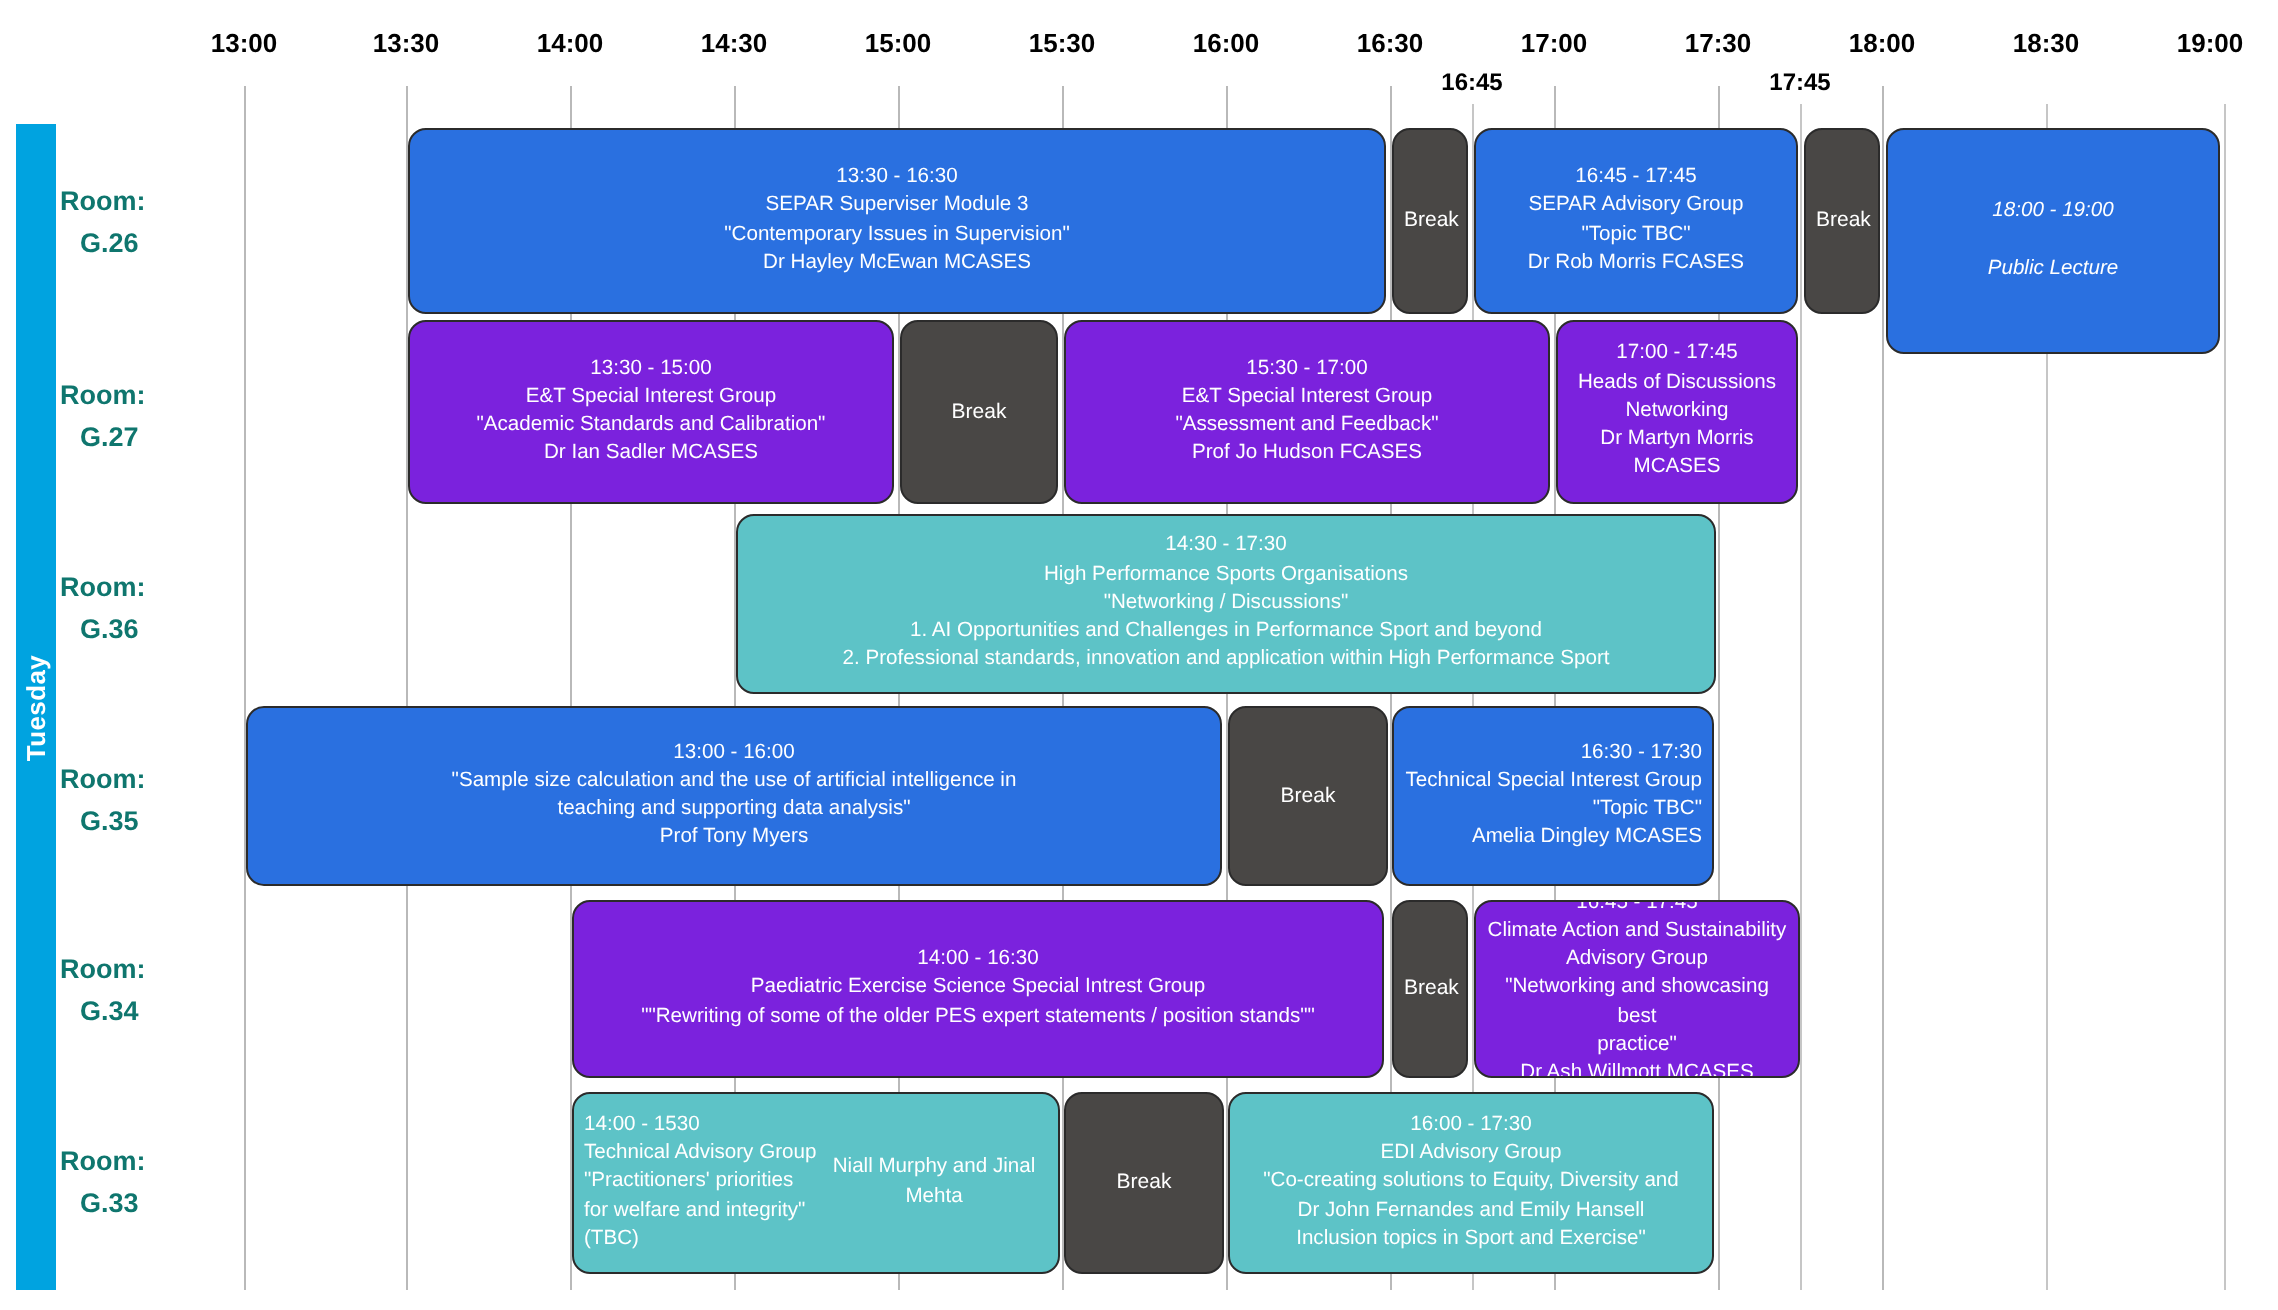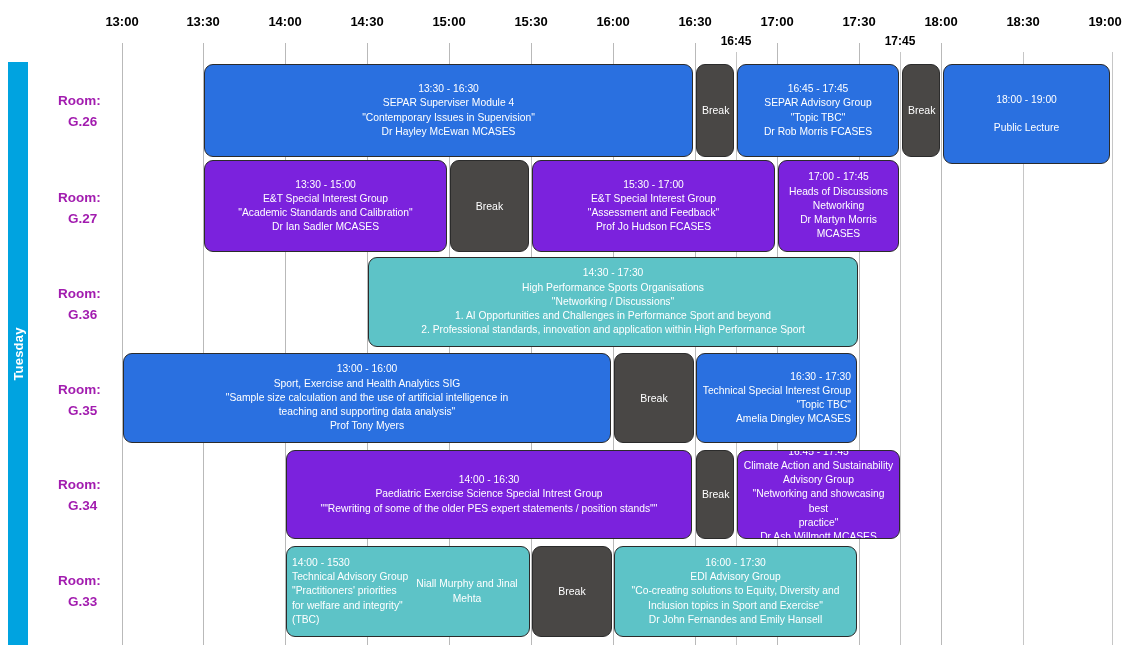--- a/index.html
+++ b/index.html
@@ -48,23 +48,23 @@
     color: #ffffff;
     font-size: 13px;
     font-weight: bold;
     white-space: nowrap;
     letter-spacing: .2px;
   }
 
   
   .room-label {
     position: absolute;
-    left: 58px;
+    left: 30px;
     width: 66px;
-    color: #a21caf;
+    color: #0f766e;
     font-size: 13.5px;
     font-weight: bold;
     line-height: 21px;
     text-align: left;
   }
 
   
   .block {
     position: absolute;
     border: 1.3px solid #2b2b2b;
@@ -156,21 +156,21 @@
     <div style="padding-left:10px">G.34</div>
   </div>
   <div class="room-label" style="top:570px">
     <div>Room:</div>
     <div style="padding-left:10px">G.33</div>
   </div>
 
   <div class="block blk-blue" style="left:204px; top:64px; width:489px; height:93px;">
     <div class="lines">
       <div>13:30 - 16:30</div>
-      <div>SEPAR Superviser Module 4</div>
+      <div>SEPAR Superviser Module 3</div>
       <div>"Contemporary Issues in Supervision"</div>
       <div>Dr Hayley McEwan MCASES</div>
     </div>
   </div>
   <div class="block blk-break" style="left:696px; top:64px; width:38px; height:93px;">
     <div class="lines">
         <div>Break</div>
       </div>
   </div>
   <div class="block blk-blue" style="left:737px; top:64px; width:162px; height:93px;">
@@ -179,21 +179,21 @@
       <div>SEPAR Advisory Group</div>
       <div>"Topic TBC"</div>
       <div>Dr Rob Morris FCASES</div>
     </div>
   </div>
   <div class="block blk-break" style="left:902px; top:64px; width:38px; height:93px;">
     <div class="lines">
         <div>Break</div>
       </div>
   </div>
-  <div class="block blk-blue" style="left:943px; top:64px; width:167px; height:100px;">
+  <div class="block blk-blue" style="left:943px; top:64px; width:167px; height:113px;font-style:italic;">
     <div class="lines">
       <div>18:00 - 19:00</div>
       <div style="height:14px"></div>
       <div>Public Lecture</div>
     </div>
   </div>
 
   <div class="block blk-purple" style="left:204px; top:160px; width:243px; height:92px;">
     <div class="lines">
       <div>13:30 - 15:00</div>
@@ -230,21 +230,20 @@
       <div>High Performance Sports Organisations</div>
       <div>"Networking / Discussions"</div>
       <div>1. AI Opportunities and Challenges in Performance Sport and beyond</div>
       <div>2. Professional standards, innovation and application within High Performance Sport</div>
     </div>
   </div>
 
   <div class="block blk-blue" style="left:123px; top:353px; width:488px; height:90px;text-align:center;">
     <div class="lines">
       <div>13:00 - 16:00</div>
-      <div>Sport, Exercise and Health Analytics SIG</div>
       <div>"Sample size calculation and the use of artificial intelligence in</div>
       <div>teaching and supporting data analysis"</div>
       <div>Prof Tony Myers</div>
     </div>
   </div>
   <div class="block blk-break" style="left:614px; top:353px; width:80px; height:90px;">
     <div class="lines">
         <div>Break</div>
       </div>
   </div>
@@ -296,18 +295,18 @@
   <div class="block blk-break" style="left:532px; top:546px; width:80px; height:91px;">
     <div class="lines">
         <div>Break</div>
       </div>
   </div>
   <div class="block blk-teal" style="left:614px; top:546px; width:243px; height:91px;">
     <div class="lines">
       <div>16:00 - 17:30</div>
       <div>EDI Advisory Group</div>
       <div>"Co-creating solutions to Equity, Diversity and</div>
+      <div>Dr John Fernandes and Emily Hansell</div>
       <div>Inclusion topics in Sport and Exercise"</div>
-      <div>Dr John Fernandes and Emily Hansell</div>
     </div>
   </div>
 
 </div>
 
 </body></html>

